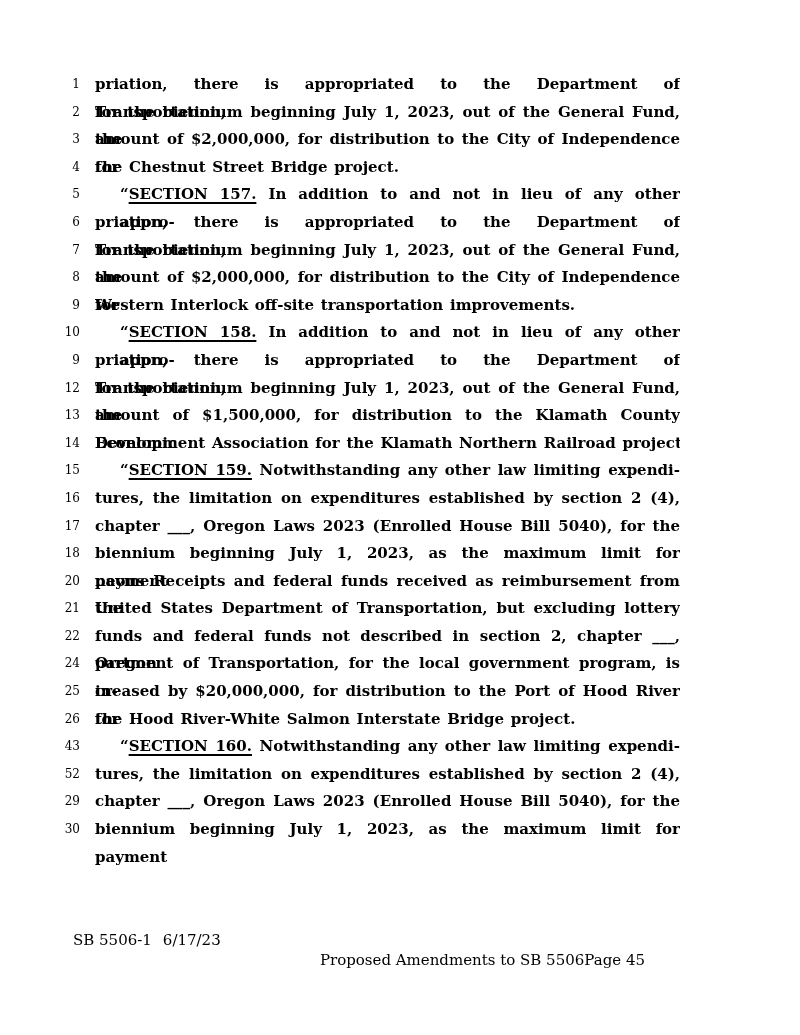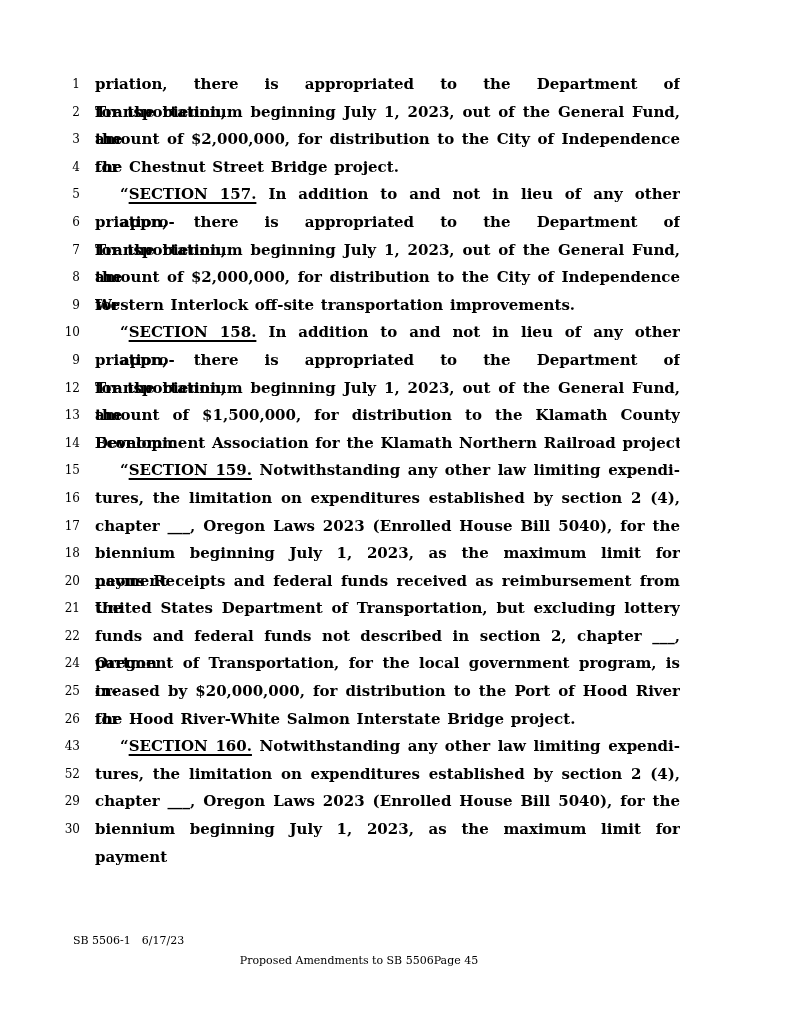--- a/index.html
+++ b/index.html
@@ -57,28 +57,28 @@
   .uline {
     text-decoration: underline;
     text-decoration-thickness: 2px;
     text-underline-offset: 3px;
   }
   .page-footer {
     position: absolute;
     left: 73px;
     top: 931px;
     width: 572px;
-    font-size: 11px;
+    font-size: 15px;
     font-weight: 400;
     line-height: 19.5px;
   }
   .footer-row1 .footer-date { margin-left: 11px; }
   .footer-row2 {
     display: flex;
-    justify-content: center;
+    justify-content: flex-end;
     align-items: baseline;
   }
 </style>
 </head>
 <body>
 
 <div class="page">
 
   <main class="bill-body" id="lines-container">
       <div class="line">

